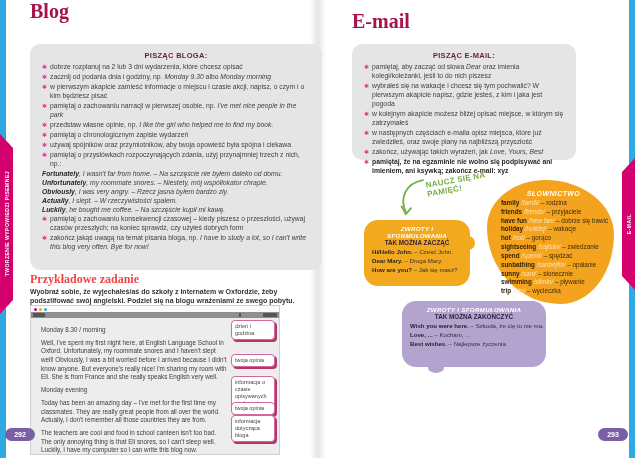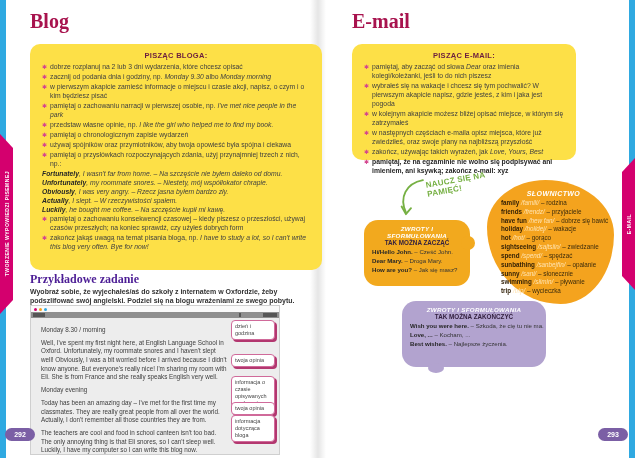--- a/index.html
+++ b/index.html
@@ -15,23 +15,23 @@
   .tab-right{right:0;top:158px;width:13px;height:132px;clip-path:polygon(0 14px,100% 0,100% 100%,0 calc(100% - 14px));}
   .tab-text{writing-mode:vertical-rl;transform:rotate(180deg);font-size:5px;font-weight:700;
             color:#ffffff;letter-spacing:.5px;white-space:nowrap;}
   .page-pill{position:absolute;top:428px;width:30px;height:13px;background:#7b5fa5;border-radius:8px;
              color:#fff;font-size:7px;font-weight:700;line-height:13px;text-align:center;z-index:6;}
   .pill-left{left:5px;} .pill-right{right:7px;}
   
   .page-title{position:absolute;margin:0;font-family:"Liberation Serif", serif;font-weight:700;
               font-size:20px;color:#a8134e;}
   .sub-title{position:absolute;margin:0;font-family:"Liberation Serif", serif;font-weight:700;
-             font-size:12px;color:#4c1d95;}
-  
-  .pink-box{position:absolute;background:#fde047;border-radius:10px;padding:7px 12px 8px 12px;box-sizing:border-box;}
+             font-size:12px;color:#ef4444;}
+  
+  .pink-box{position:absolute;background:#e5e5e5;border-radius:10px;padding:7px 12px 8px 12px;box-sizing:border-box;}
   .box-title{text-align:center;font-weight:700;font-size:7.5px;color:#6b1d3f;letter-spacing:.3px;margin-bottom:3px;}
   .bullet-item{display:flex;font-size:6.8px;line-height:1.32;color:#3f3f3f;margin-bottom:1px;}
   .bullet{flex:0 0 auto;color:#d4458e;font-size:6px;margin-right:3px;line-height:1.5;}
   .li-text{flex:1;}
   .adverb-line{font-size:6.8px;line-height:1.32;color:#3f3f3f;}
   .seg-i{font-style:italic;}
   .seg-b{font-weight:700;color:#262626;}
   .seg-bi{font-weight:700;font-style:italic;color:#262626;}
   .seg-ph{font-style:italic;color:#ffe3b0;}
   
@@ -87,21 +87,21 @@
   <div class="tab tab-left">
     <span class="tab-text">TWORZENIE WYPOWIEDZI PISEMNEJ</span>
   </div>
   <div class="tab tab-right">
     <span class="tab-text">E-MAIL</span>
   </div>
 
   <div class="page-pill pill-left">292</div>
   <div class="page-pill pill-right">293</div>
 
-  <h1 class="page-title" style="left:30px;top:10px;">Blog</h1>
+  <h1 class="page-title" style="left:30px;top:0;">Blog</h1>
 
   <div class="pink-box" style="left:30px;top:44px;width:292px;height:226px;">
     <div class="box-title">PISZĄC BLOGA:</div>
     <div>
         <div class="bullet-item">
           <span class="bullet">✱</span>
           <span class="li-text"><span class="seg">dobrze rozplanuj na 2 lub 3 dni wydarzenia, które chcesz opisać</span></span>
         </div>
         <div class="bullet-item">
           <span class="bullet">✱</span>

